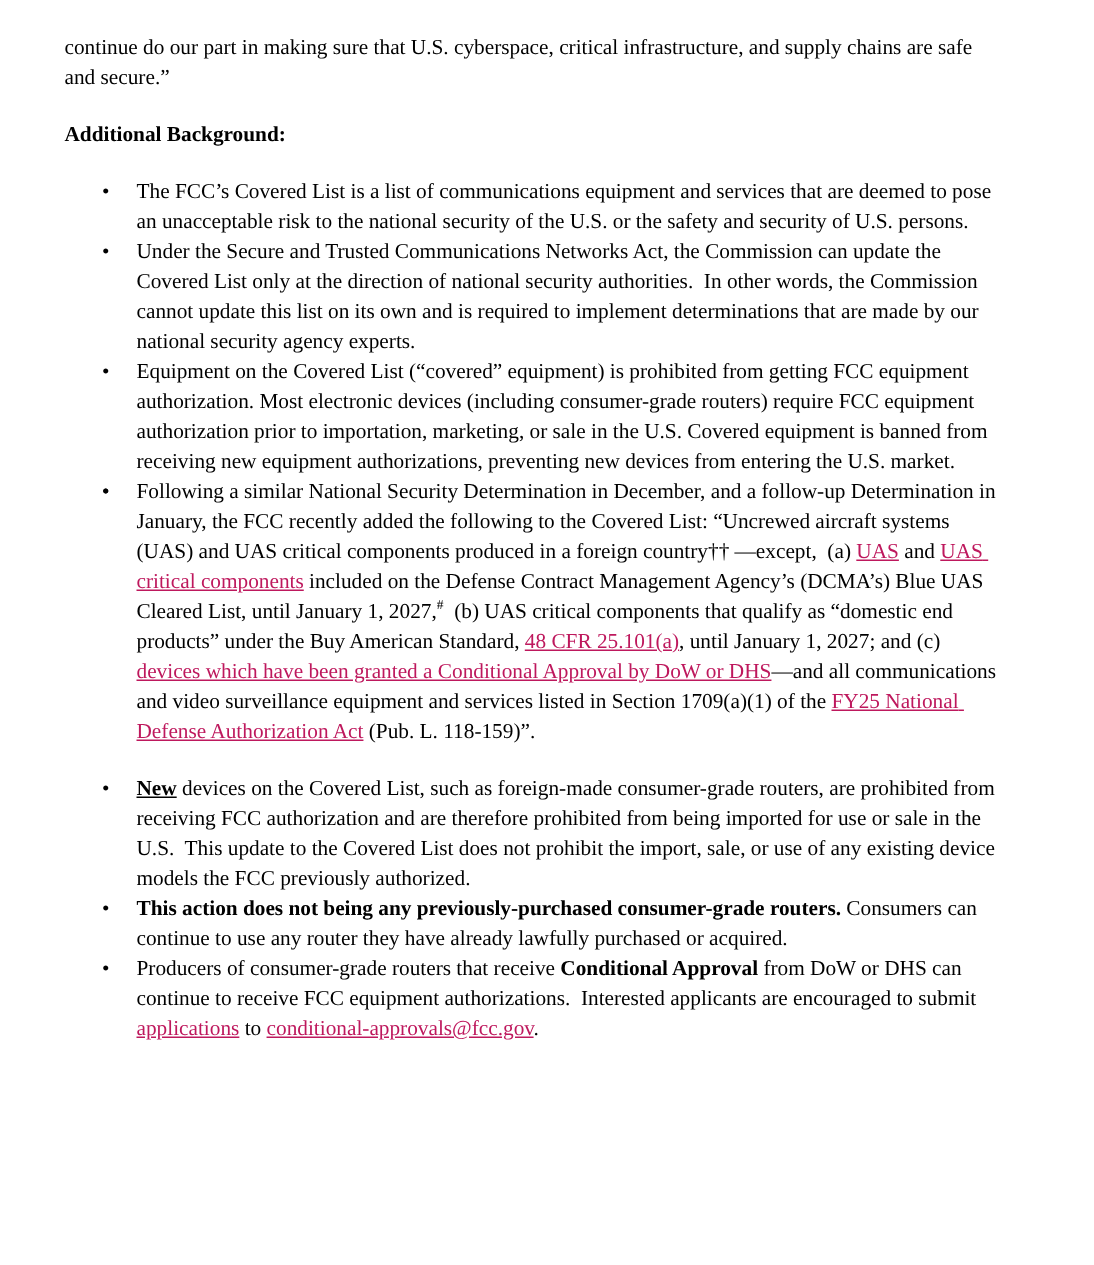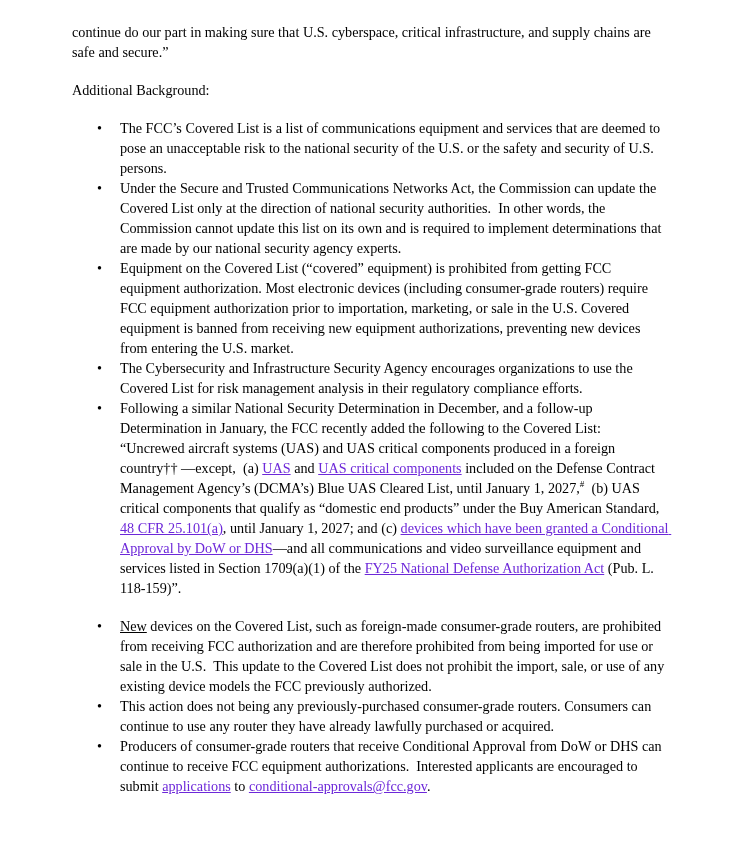--- a/index.html
+++ b/index.html
@@ -7,21 +7,21 @@
     padding: 0;
     background: #ffffff;
   }
   .page {
     position: relative;
     width: 729px;
     height: 843px;
     box-sizing: border-box;
     background: #ffffff;
     color: #000000;
-    padding: 22px 60px 0 72px;
+    padding: 22px 60px 0 43px;
     font-family: "Liberation Serif", "DejaVu Serif", serif;
     font-size: 14.2px;
     line-height: 20px;
     overflow: hidden;
   }
   .paragraph, .heading {
     margin: 0 0 18px 0;
     white-space: pre-wrap;
   }
   .heading { font-weight: bold; }
@@ -33,45 +33,45 @@
   ul.bullets li {
     position: relative;
     padding-left: 48px;
   }
   ul.bullets .dot {
     position: absolute;
     left: 25px;
     top: 0;
   }
   .li-body { white-space: pre-wrap; }
-  .b { font-weight: normal; }
+  .b { font-weight: bold; }
   .u { text-decoration: underline; }
   a.lnk {
-    color: #6d28d9;
+    color: #be185d;
     text-decoration: underline;
     cursor: pointer;
   }
   sup.fn {
     font-size: 9px;
     line-height: 0;
     vertical-align: super;
   }
 </style>
 </head>
 <body>
 
 <div class="page">
   <div id="doc-content">
       <div class="paragraph"><span>continue do our part in making sure that U.S. cyberspace, critical infrastructure, and supply chains are safe and secure.”</span></div>
       <div class="heading"><span class="b">Additional Background:</span></div>
       <ul class="bullets">
         <li><span class="dot">•</span><span class="li-body"><span>The FCC’s Covered List is a list of communications equipment and services that are deemed to pose an unacceptable risk to the national security of the U.S. or the safety and security of U.S. persons.</span></span></li>
         <li><span class="dot">•</span><span class="li-body"><span>Under the Secure and Trusted Communications Networks Act, the Commission can update the Covered List only at the direction of national security authorities.  In other words, the Commission cannot update this list on its own and is required to implement determinations that are made by our national security agency experts.</span></span></li>
         <li><span class="dot">•</span><span class="li-body"><span>Equipment on the Covered List (“covered” equipment) is prohibited from getting FCC equipment authorization. Most electronic devices (including consumer-grade routers) require FCC equipment authorization prior to importation, marketing, or sale in the U.S. Covered equipment is banned from receiving new equipment authorizations, preventing new devices from entering the U.S. market.</span></span></li>
-        <li><span class="dot">•</span><span class="li-body"><span>The Cybersecurity and Infrastructure Security Agency encourages organizations to use the Covered List for risk management analysis in their regulatory compliance efforts.</span></span></li>
+        <li><span class="dot">•</span></li>
         <li><span class="dot">•</span><span class="li-body"><span>Following a similar National Security Determination in December, and a follow-up Determination in January, the FCC recently added the following to the Covered List: “Uncrewed aircraft systems (UAS) and UAS critical components produced in a foreign country†† —except,  (a) </span><a class="lnk" href="#">UAS</a><span> and </span><a class="lnk" href="#">UAS critical components</a><span> included on the Defense Contract Management Agency’s (DCMA’s) Blue UAS Cleared List, until January 1, 2027,</span><sup class="fn">#</sup><span>  (b) UAS critical components that qualify as “domestic end products” under the Buy American Standard, </span><a class="lnk" href="#">48 CFR 25.101(a)</a><span>, until January 1, 2027; and (c) </span><a class="lnk" href="#">devices which have been granted a Conditional Approval by DoW or DHS</a><span>—and all communications and video surveillance equipment and services listed in Section 1709(a)(1) of the </span><a class="lnk" href="#">FY25 National Defense Authorization Act</a><span> (Pub. L. 118-159)”.</span></span></li>
       </ul>
       <ul class="bullets">
         <li><span class="dot">•</span><span class="li-body"><span class="b u">New</span><span> devices on the Covered List, such as foreign-made consumer-grade routers, are prohibited from receiving FCC authorization and are therefore prohibited from being imported for use or sale in the U.S.  This update to the Covered List does not prohibit the import, sale, or use of any existing device models the FCC previously authorized.</span></span></li>
         <li><span class="dot">•</span><span class="li-body"><span class="b">This action does not being any previously-purchased consumer-grade routers.</span><span> Consumers can continue to use any router they have already lawfully purchased or acquired.</span></span></li>
         <li><span class="dot">•</span><span class="li-body"><span>Producers of consumer-grade routers that receive </span><span class="b">Conditional Approval</span><span> from DoW or DHS can continue to receive FCC equipment authorizations.  Interested applicants are encouraged to submit </span><a class="lnk" href="#">applications</a><span> to </span><a class="lnk" href="#">conditional-approvals@fcc.gov</a><span>.</span></span></li>
       </ul>
     </div>
 </div>
 

